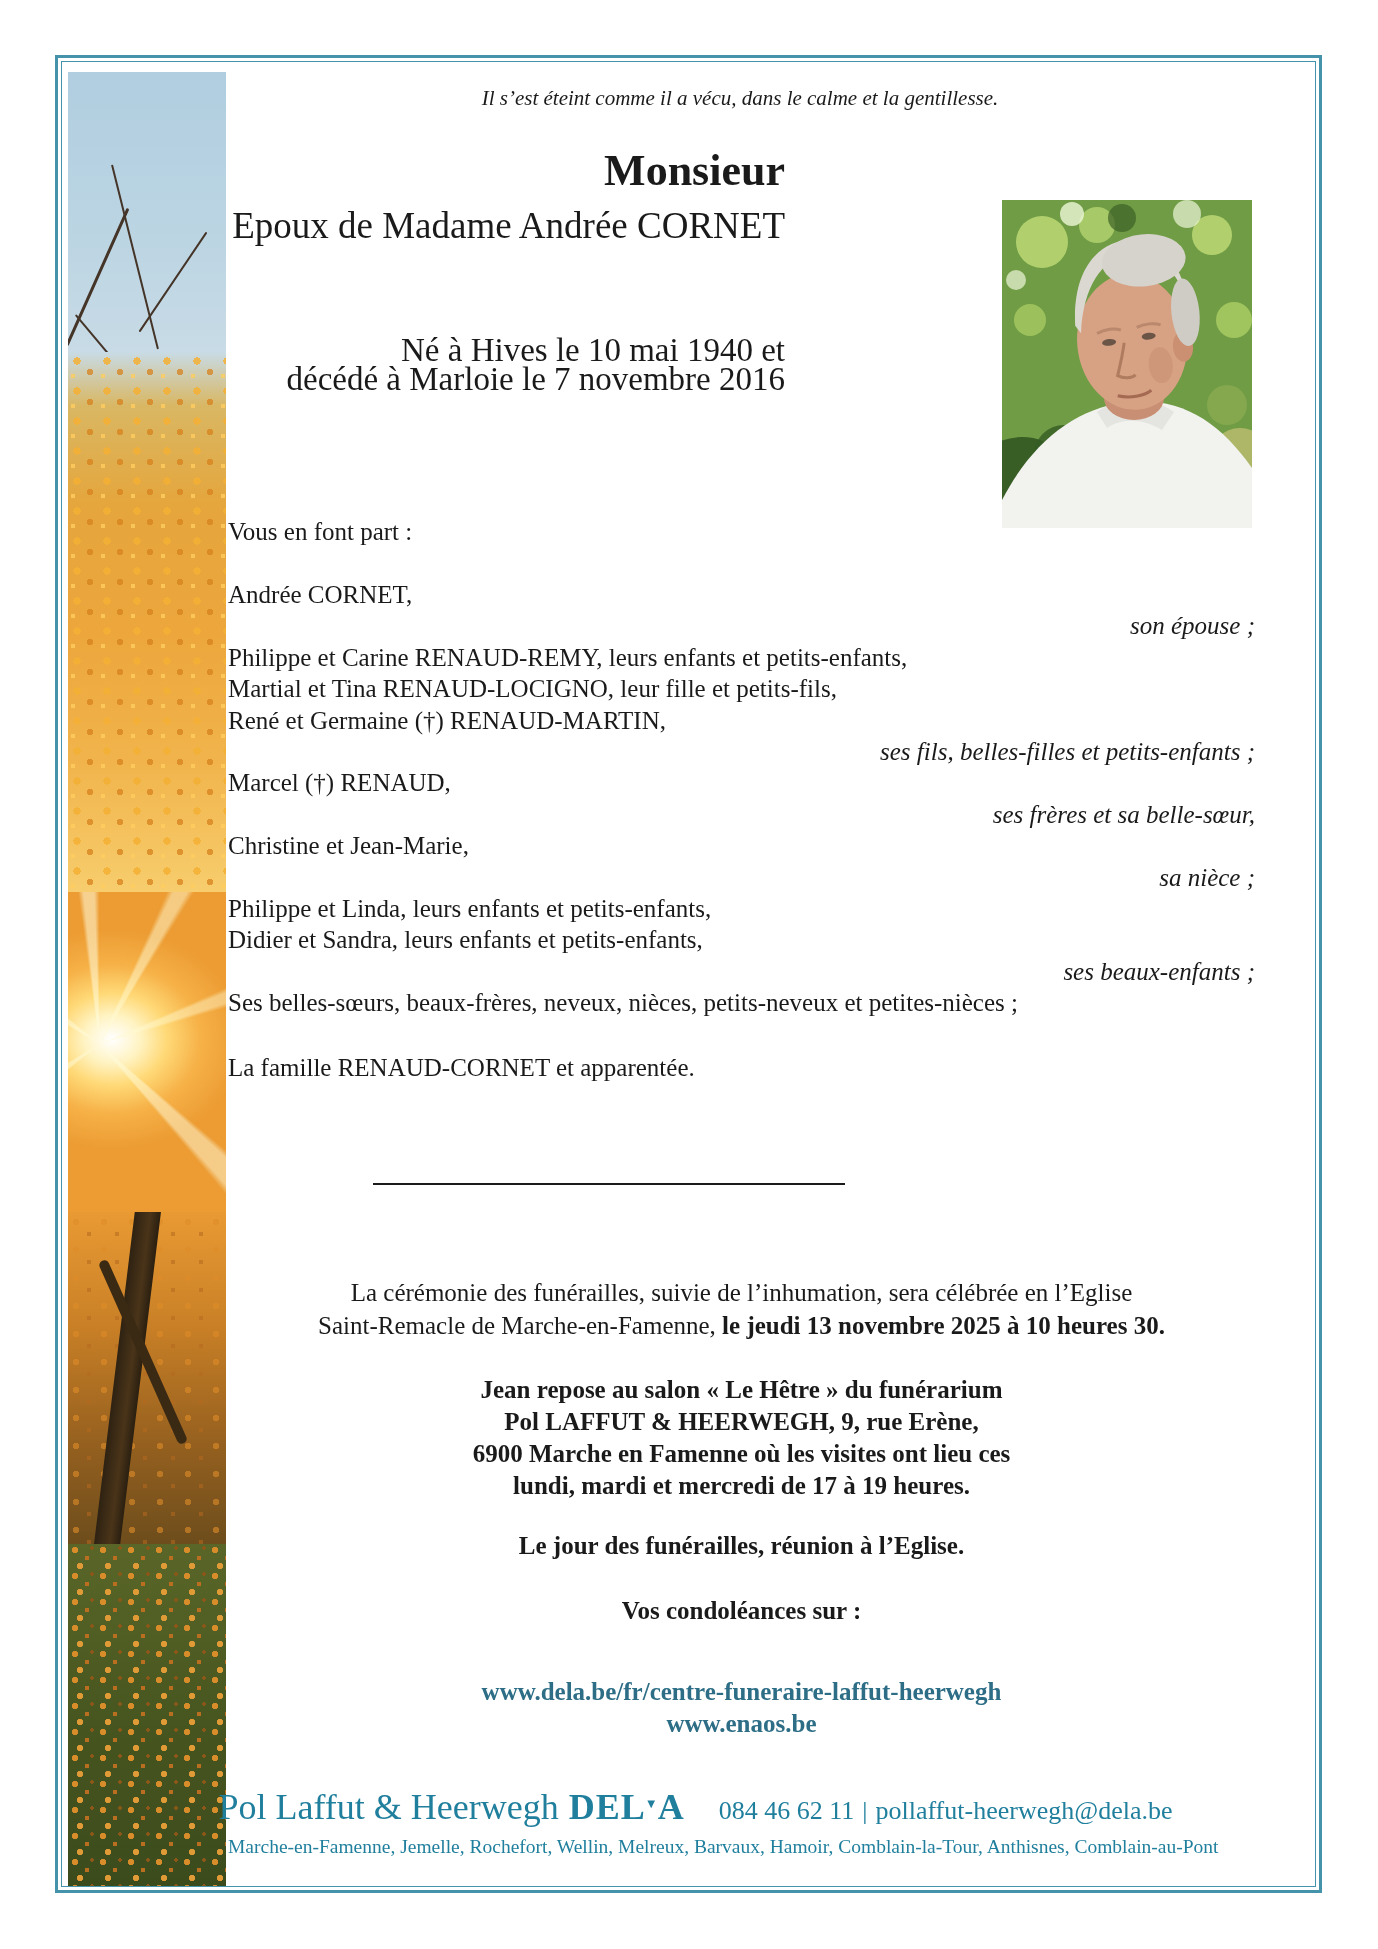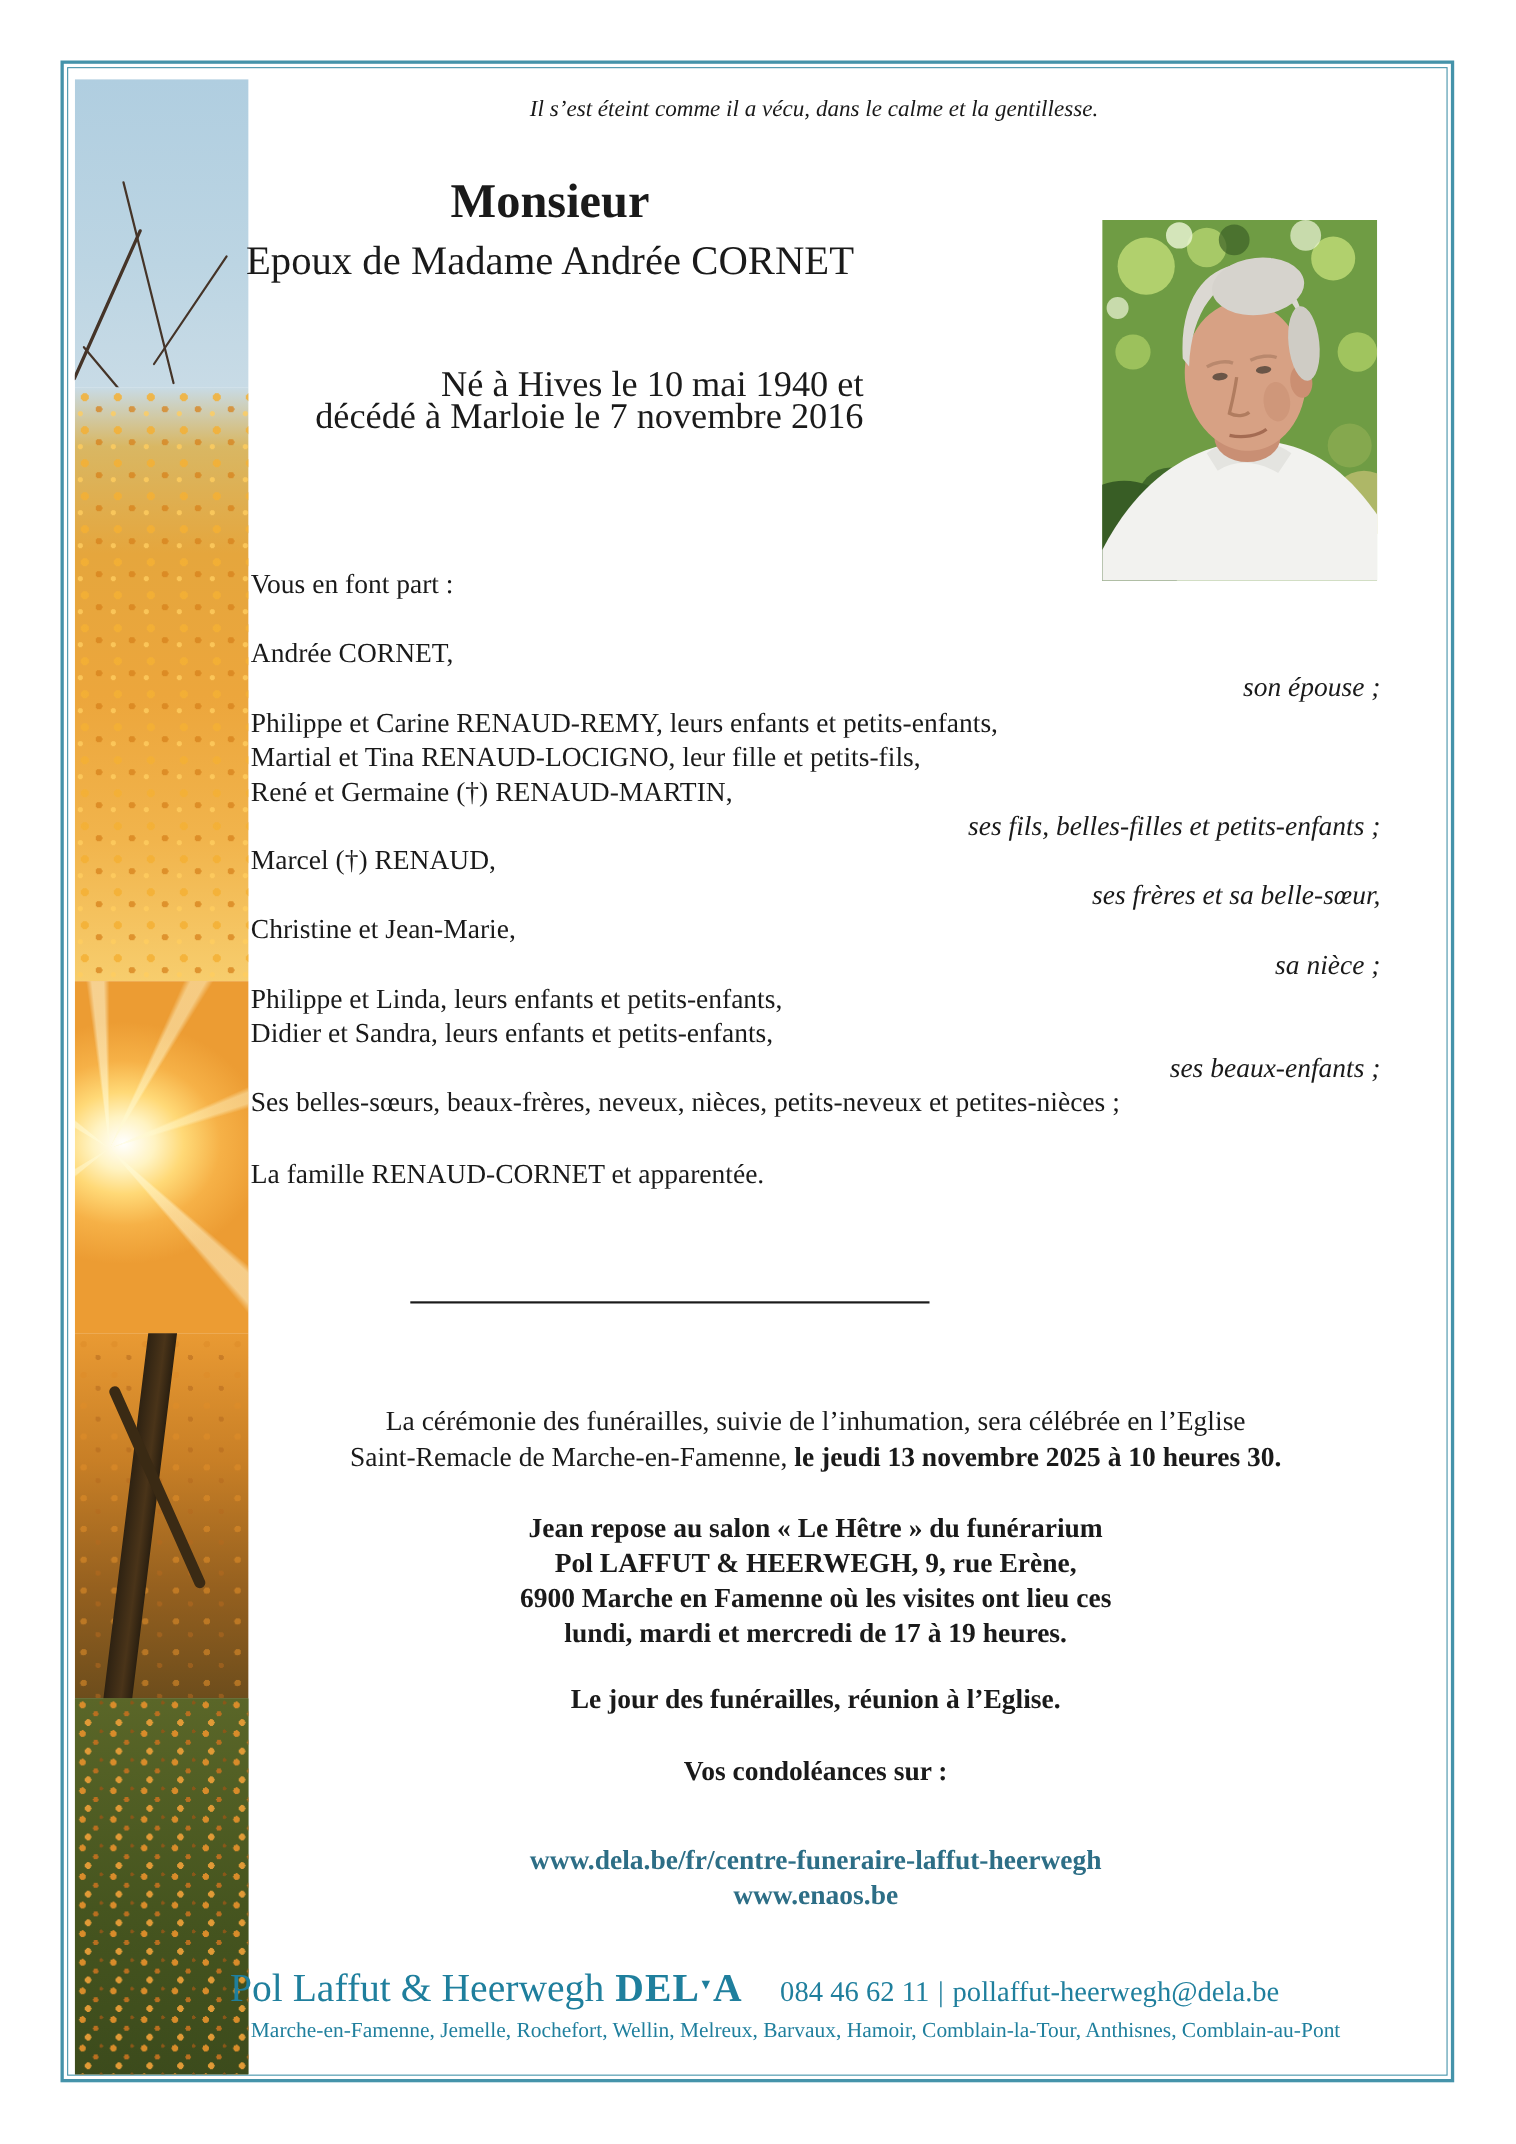--- a/index.html
+++ b/index.html
@@ -72,21 +72,21 @@
   .branch { position: absolute; background: #453428; border-radius: 2px; }
   .b1 { left: 28px; top: 130px; width: 3px; height: 150px; transform: rotate(24deg); }
   .b2 { left: 66px; top: 90px;  width: 2px; height: 190px; transform: rotate(-14deg); }
   .b3 { left: 104px; top: 150px; width: 2px; height: 120px; transform: rotate(34deg); }
   .b4 { left: 42px; top: 230px; width: 2px; height: 110px; transform: rotate(-40deg); }
 
   
   .quote { position: absolute; left: 240px; top: 86px; width: 1000px;
     text-align: center; font-style: italic; font-size: 21px; }
 
-  .title-block { position: absolute; left: 215px; top: 156px; width: 570px; text-align: center; }
+  .title-block { position: absolute; left: 215px; top: 144px; width: 570px; text-align: right; }
   .title-main { font-size: 44px; font-weight: bold; line-height: 54px; }
   .title-spouse { font-size: 37px; line-height: 48px; margin-top: 4px; }
 
   .dates-block { position: absolute; left: 215px; top: 336px; width: 570px;
     text-align: right; font-size: 33px; line-height: 29px; }
 
   .intro { position: absolute; left: 228px; top: 518px; font-size: 25px; }
 
   .family-list { position: absolute; left: 228px; top: 579px; width: 1027px; }
   .fam-line { font-size: 25px; line-height: 31.4px; height: 31.4px; white-space: nowrap; }
@@ -113,21 +113,21 @@
   .link1 { top: 1630px; }
   .link2 { top: 1662px; }
 
   
   .portrait { position: absolute; left: 1002px; top: 200px; width: 250px; height: 328px; }
   .portrait svg { display: block; }
 
   
   .footer { position: absolute; left: 228px; top: 1786px; width: 935px;
     color: var(--teal); text-align: center; }
-  .footer-main { display: flex; justify-content: flex-end; align-items: baseline; gap: 34px; }
+  .footer-main { display: flex; justify-content: center; align-items: baseline; gap: 34px; }
   .brand { font-size: 36px; white-space: nowrap; }
   .dela { font-weight: bold; letter-spacing: 1px; margin-left: 10px; }
   .dela-flag { font-size: 13px; vertical-align: top; line-height: 36px; margin: 0 -1px; }
   .contact { font-size: 26px; white-space: nowrap; }
   .contact .sep { margin: 0 8px; }
   .footer-localities { margin-top: 8px; font-size: 19.5px; white-space: nowrap; }
 </style>
 </head>
 <body>
 

